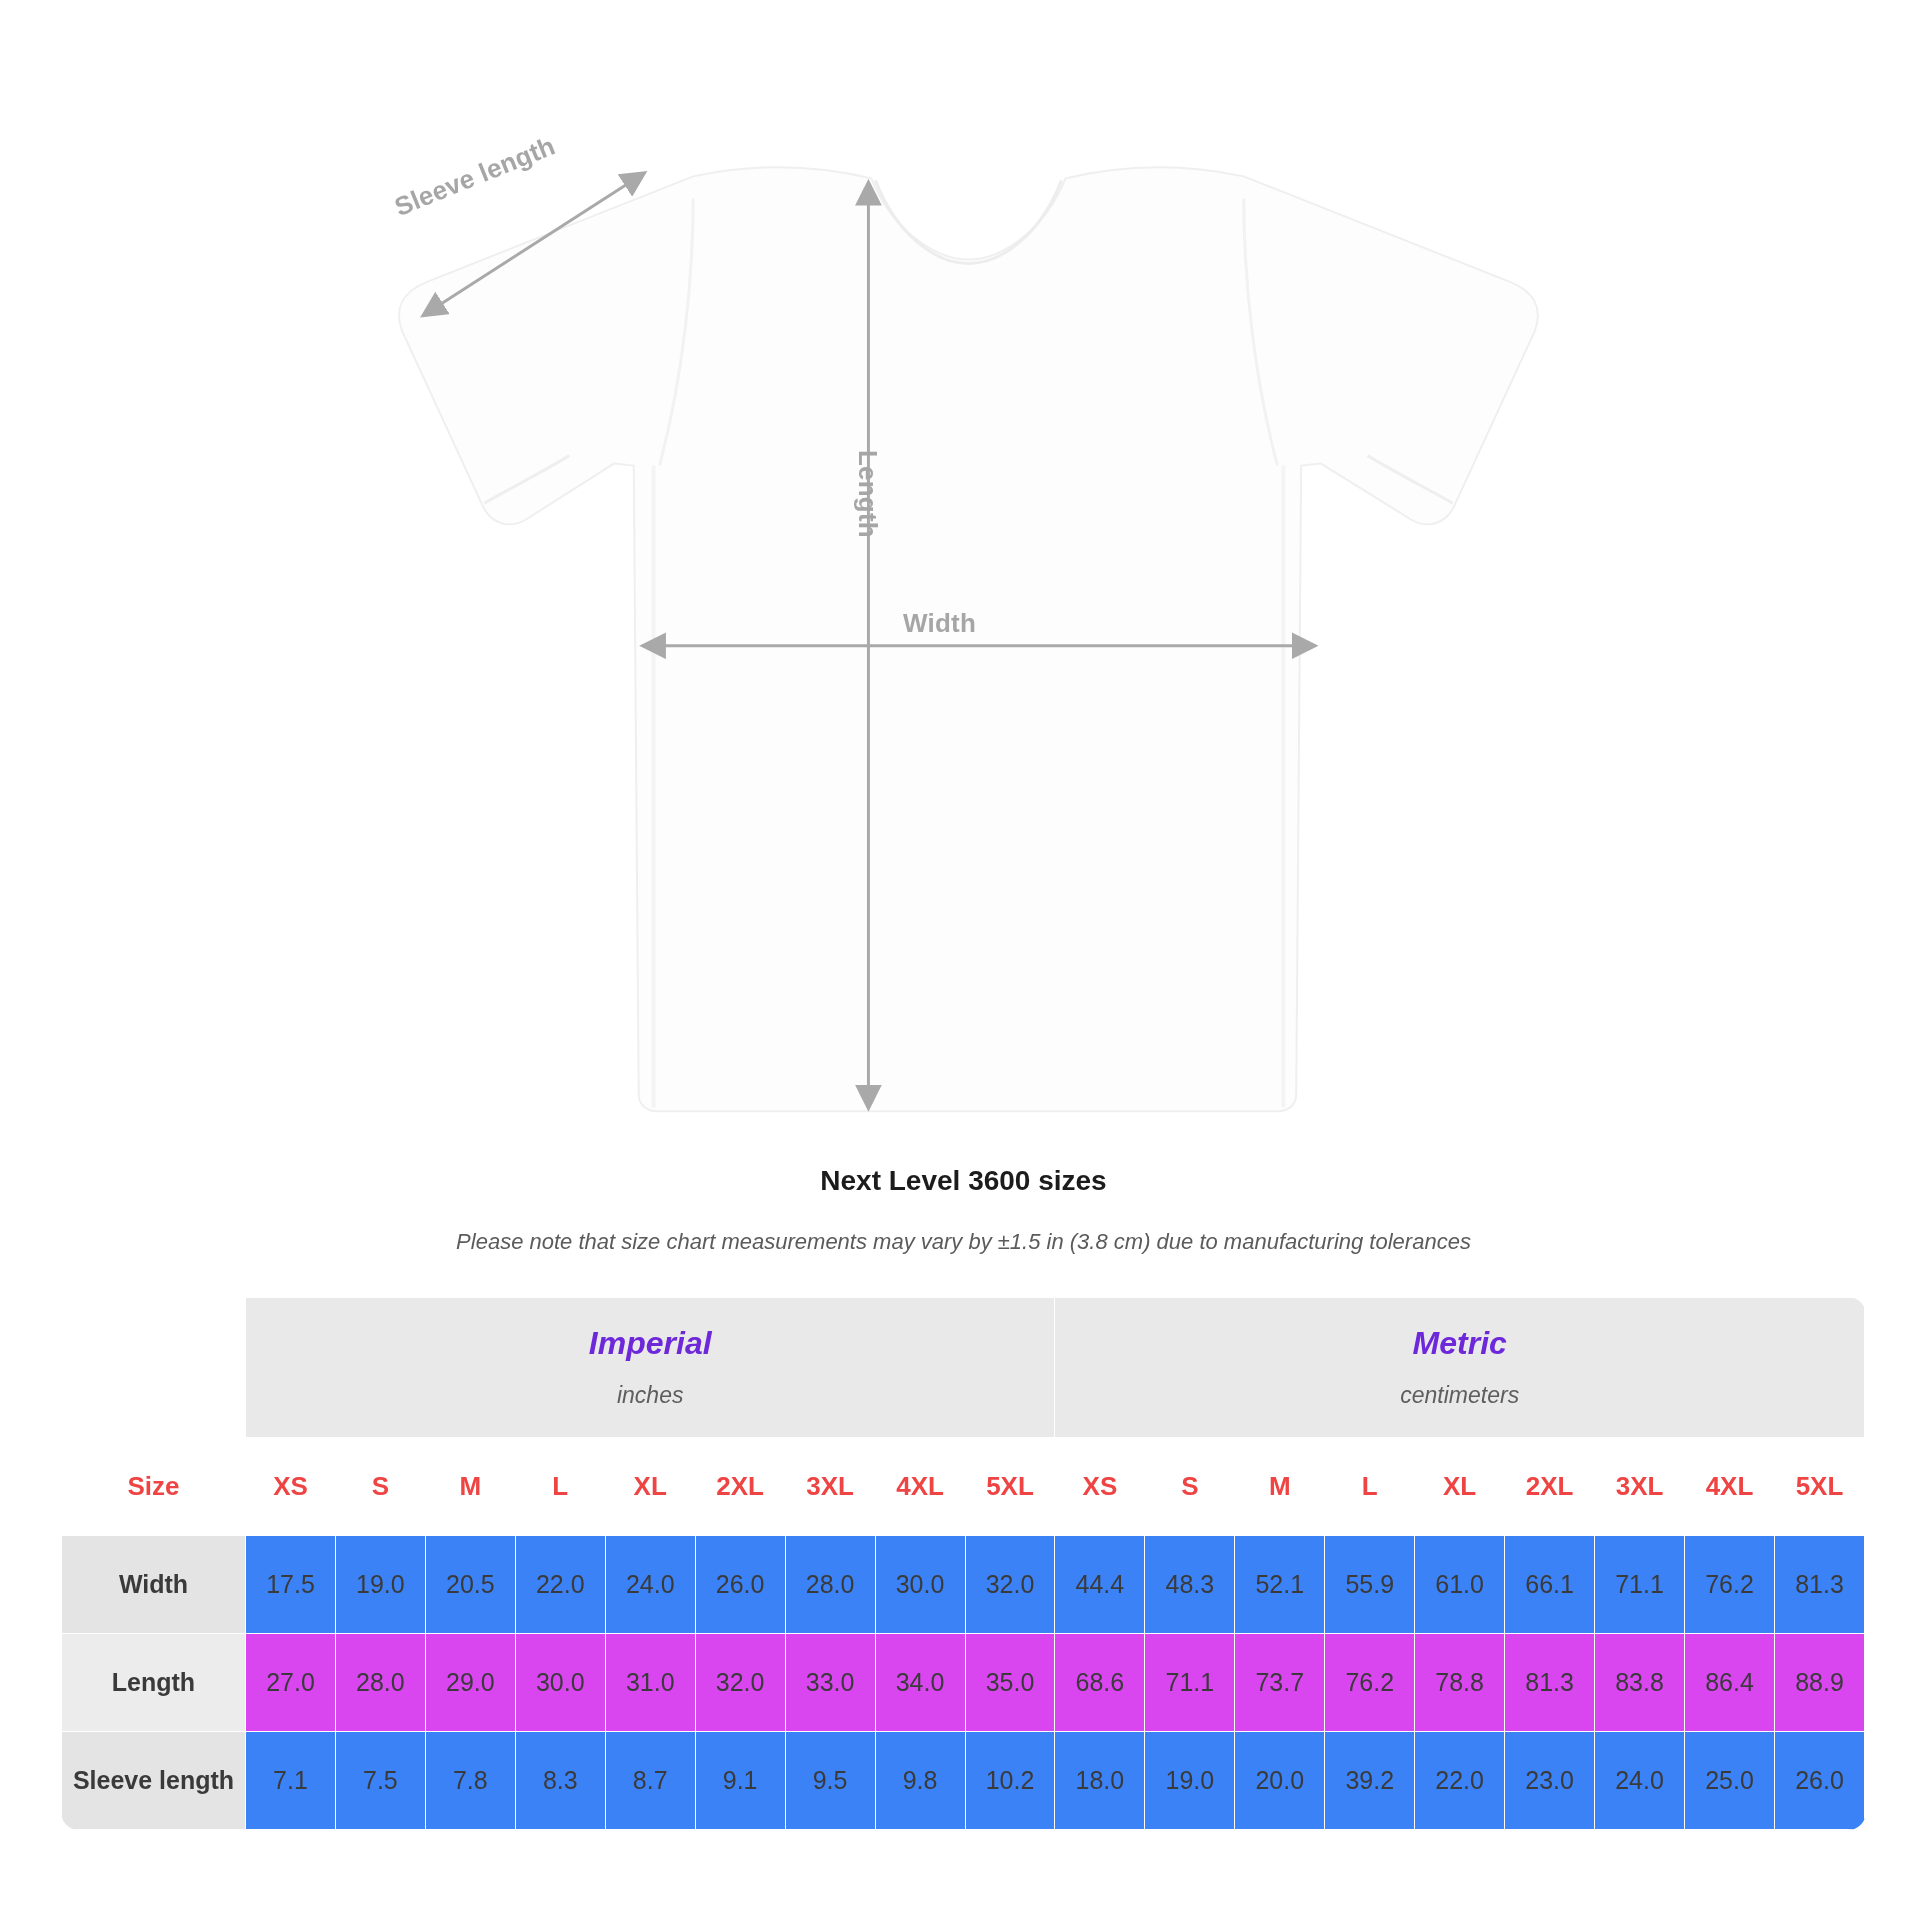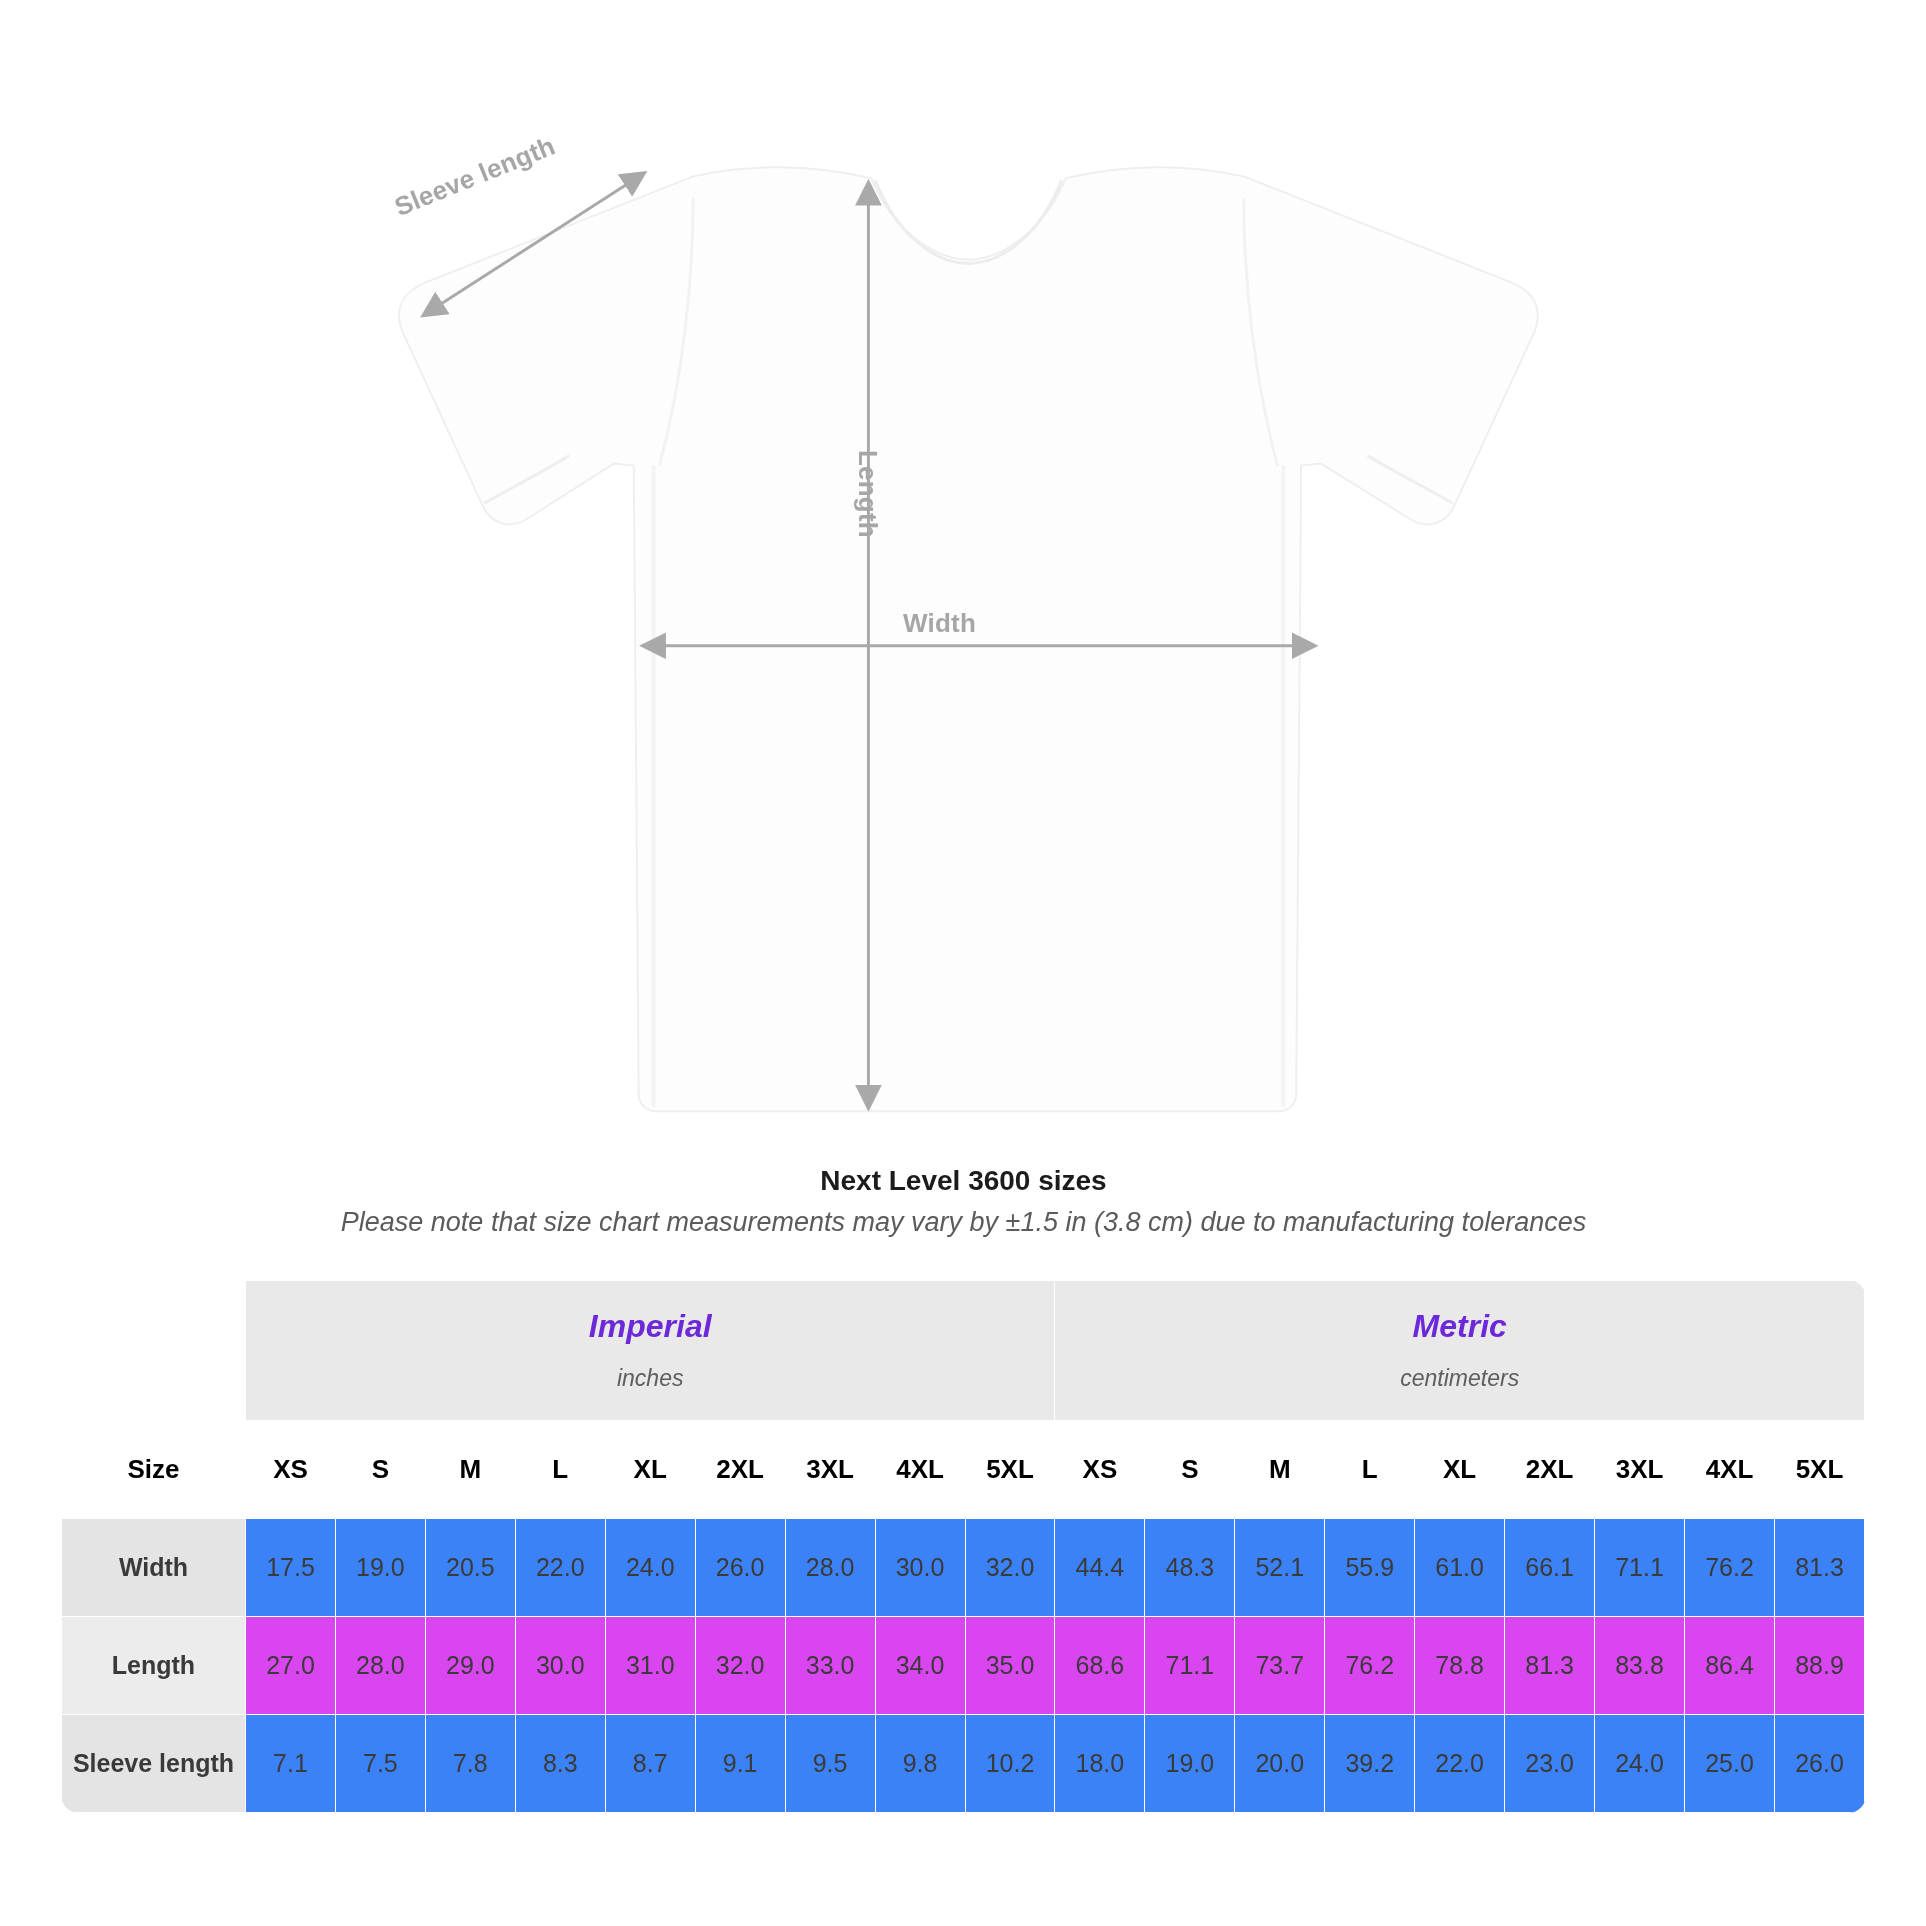--- a/index.html
+++ b/index.html
@@ -61,24 +61,24 @@
     text-align: center;
     margin-top: 26px;
   }
   .chart-title {
     font-size: 28px;
     font-weight: bold;
     color: #1c1c1c;
     margin: 0;
   }
   .chart-note {
-    font-size: 27px;
+    font-size: 22px;
     font-style: italic;
     color: #5b5b5b;
-    margin: 10px 0 0 0;
+    margin: 32px 0 0 0;
   }
 
   
   .table-wrap {
     margin: 42px 61px 0 61px;
     border-radius: 18px;
     overflow: hidden;
   }
   table.size-table {
     border-collapse: collapse;
@@ -115,21 +115,21 @@
   }
   .corner-cell {
     background: #ffffff;
     border: none !important;
   }
   tr.head-row td {
     background: #ffffff;
     height: 95px;
     font-weight: bold;
     font-size: 26px;
-    color: #000000;
+    color: #ef4444;
   }
   tr.head-row td.rowhead {
     background: #ffffff;
   }
   td.rowhead {
     font-weight: bold;
     font-size: 27px;
     color: #3a3a3a;
     background: #e9e9e9;
   }

